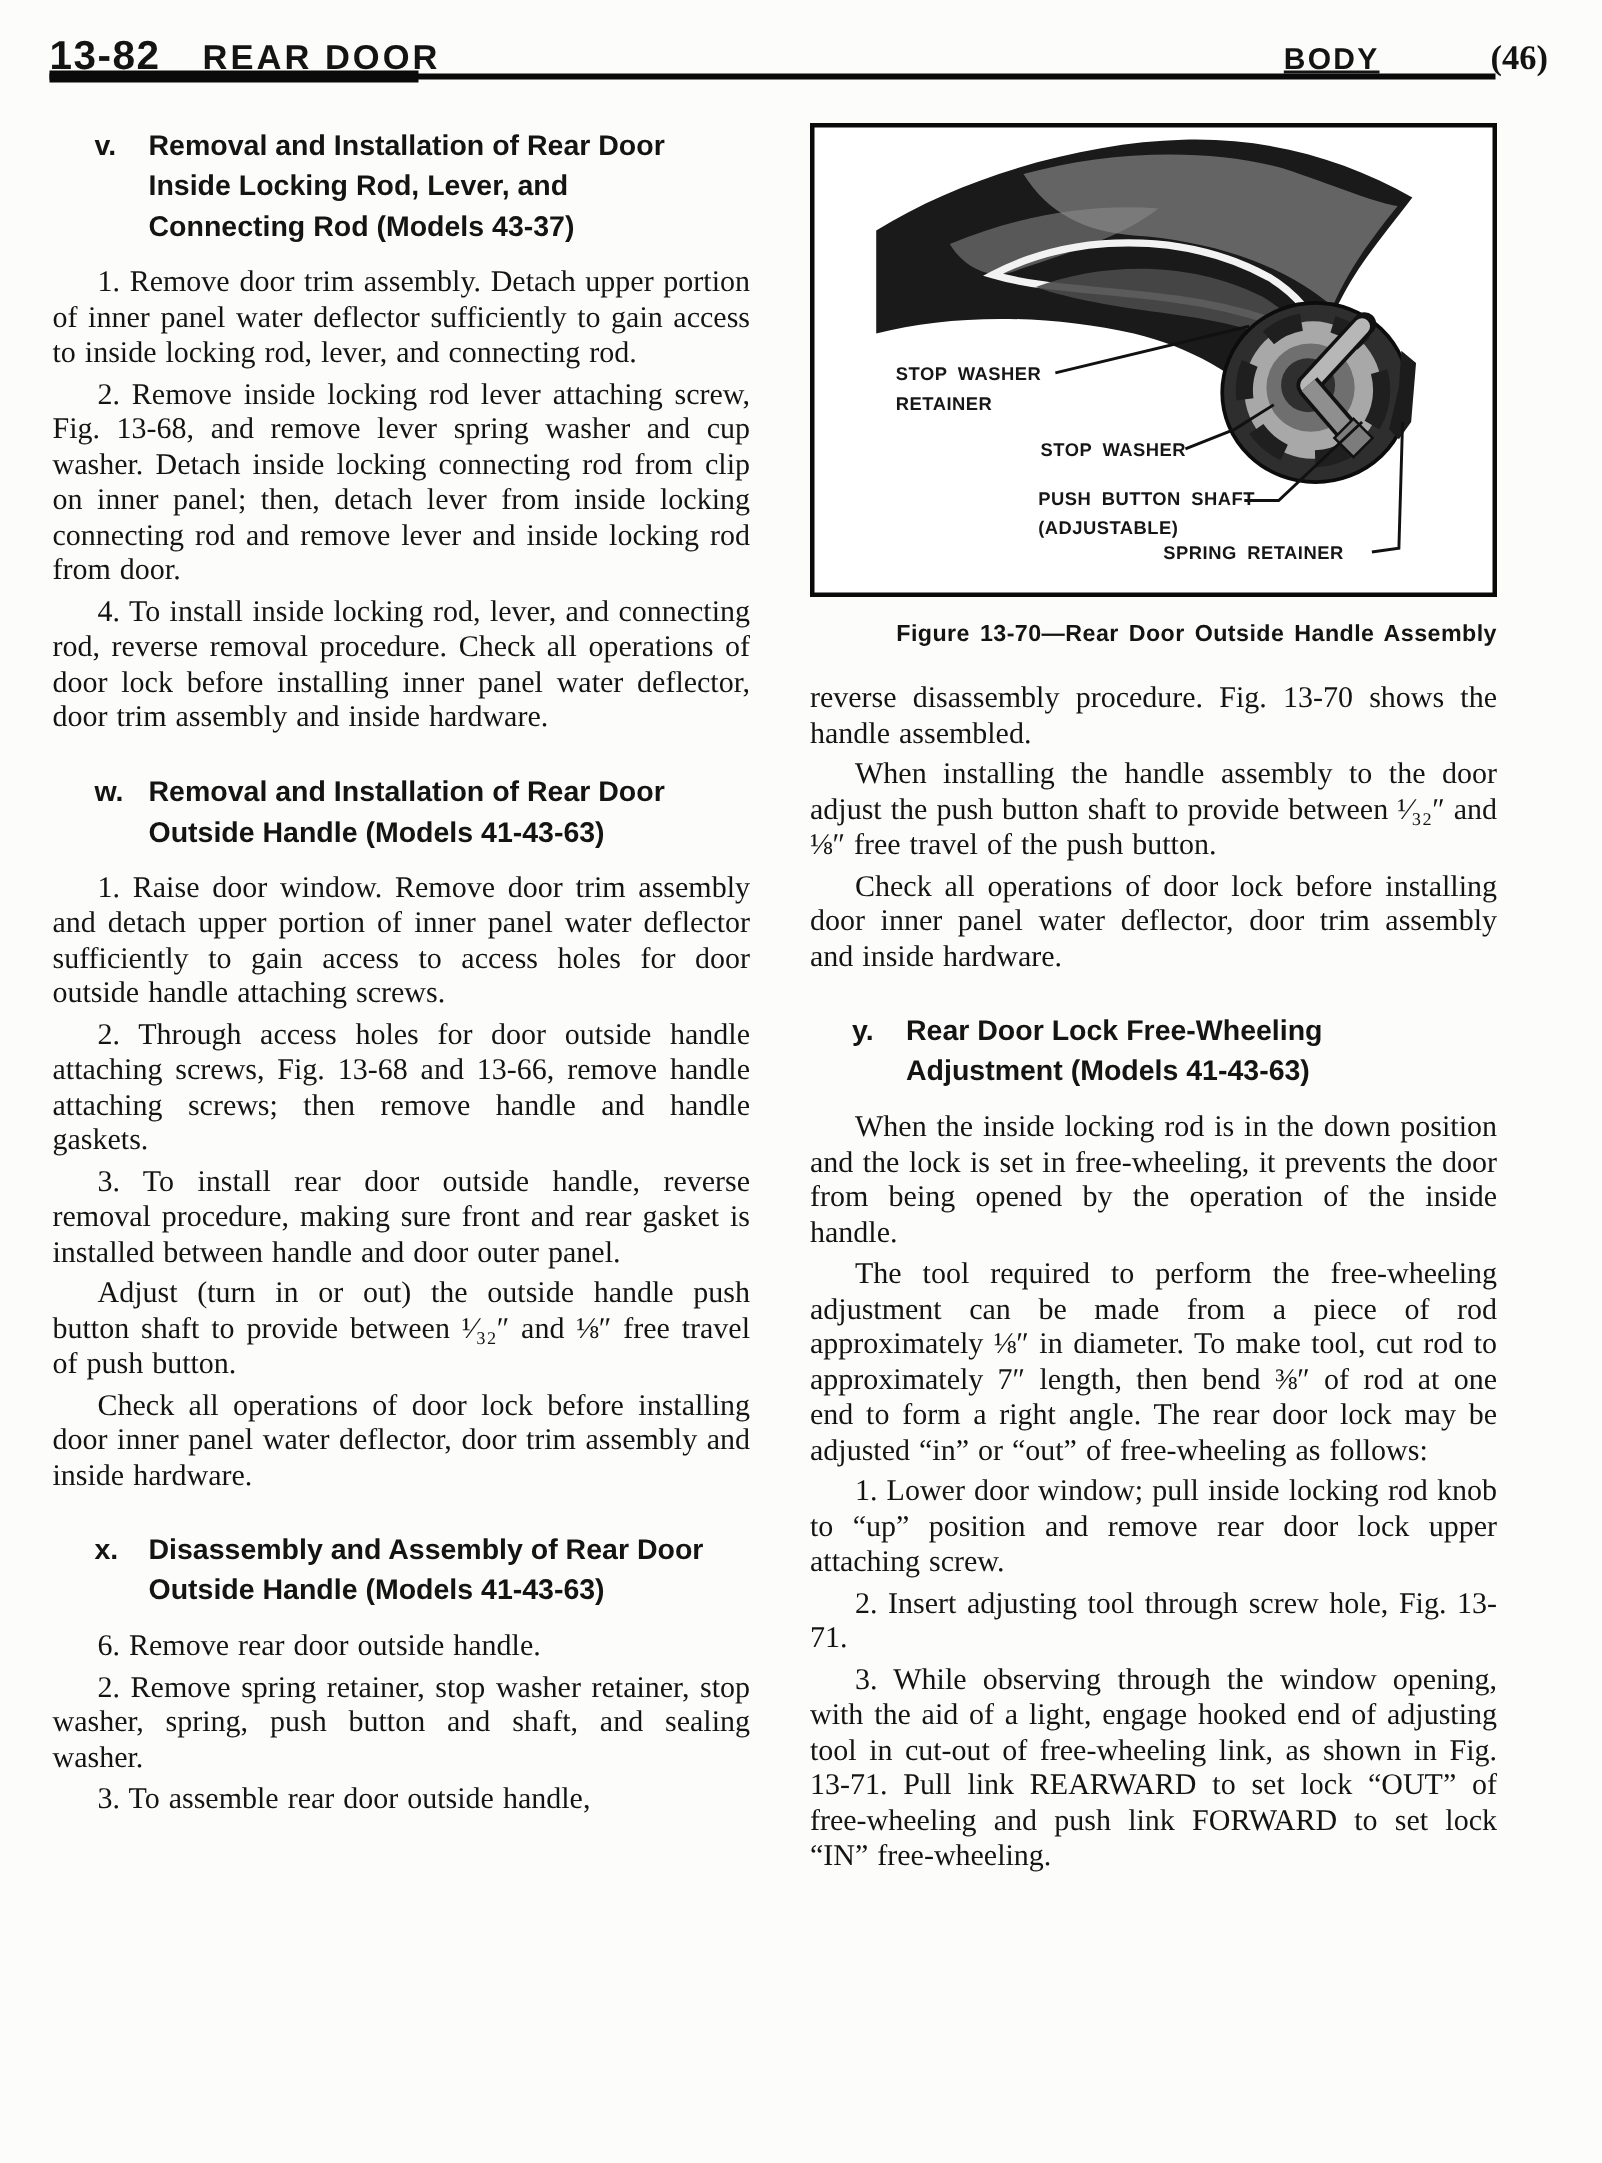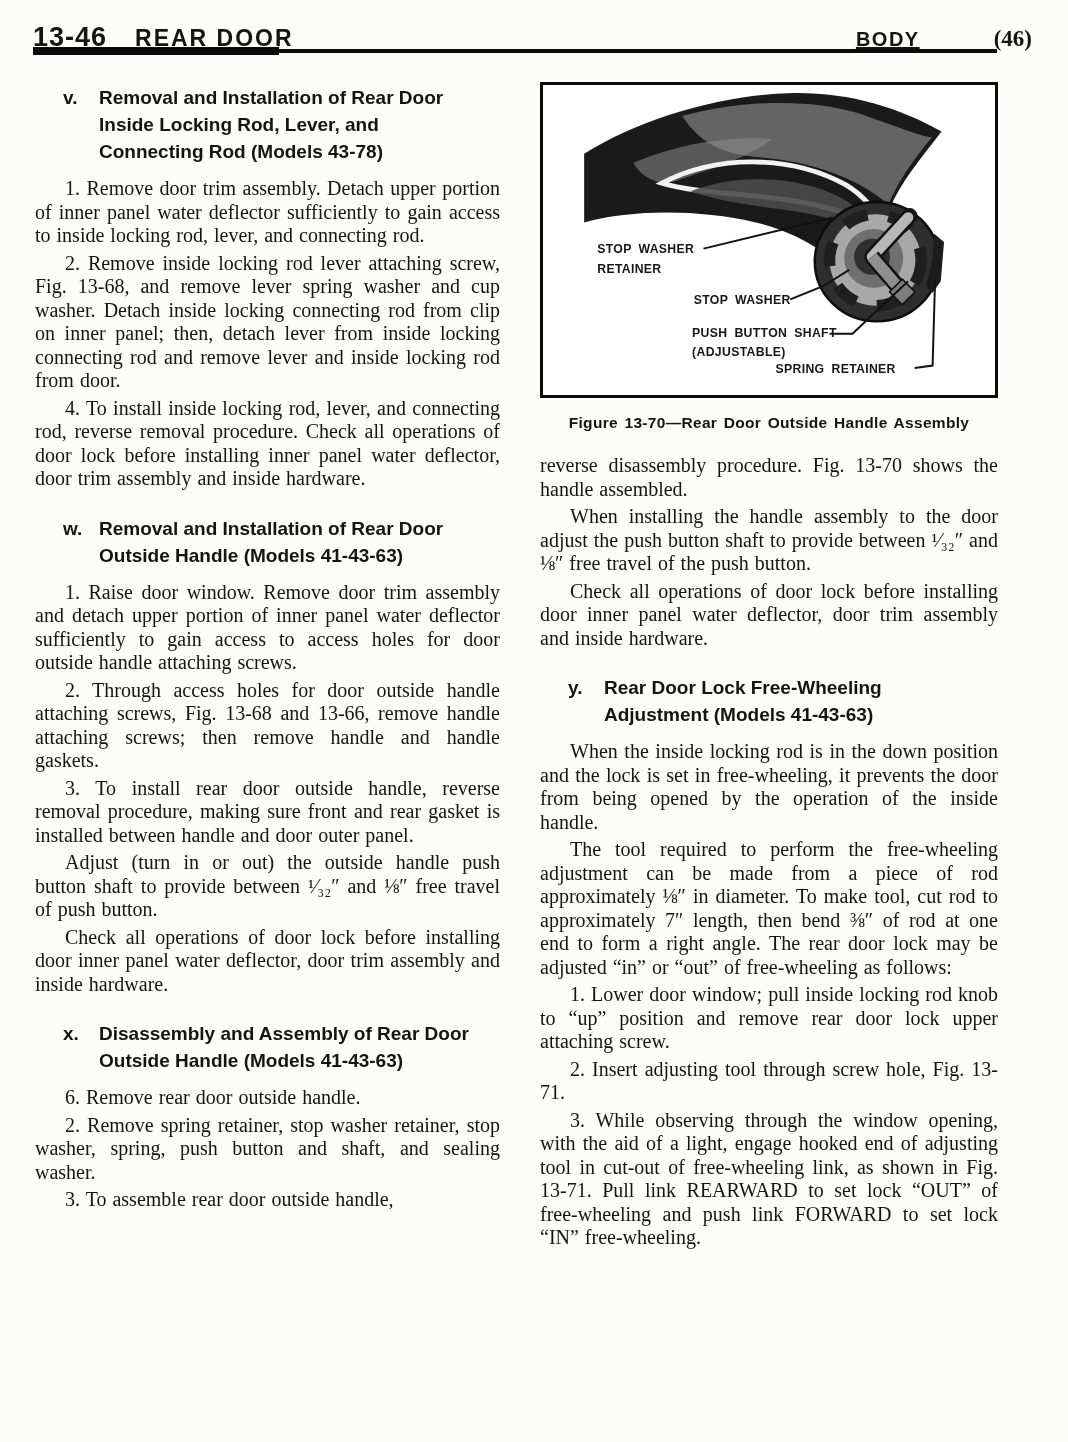--- a/index.html
+++ b/index.html
@@ -71,51 +71,51 @@
   .fig-label{
     font-family:"Liberation Sans", sans-serif;
     font-weight:bold;font-size:15px;
     letter-spacing:.4px;word-spacing:4px;
     fill:#161616;
   }
   .fig-caption{
     font-family:"Liberation Sans", sans-serif;
     font-weight:bold;font-size:15.5px;
     letter-spacing:.3px;word-spacing:2px;
-    text-align:center;
+    text-align:right;
     margin-top:16px;
   }
   .col-right .text-flow{margin-top:22px;}
 </style>
 </head>
 <body>
 
 <div class="page">
 
   <div class="hdr">
     <div class="hdr-left">
-      <span class="hdr-code">13-46</span>
+      <span class="hdr-code">13-82</span>
       <span class="hdr-chapter">REAR DOOR</span>
     </div>
     <div class="hdr-right">
       <span class="hdr-body">BODY</span>
       <span class="hdr-page">(46)</span>
     </div>
   </div>
   <div class="rule-thick"></div>
   <div class="rule-main"></div>
 
   <div class="col-left">
 
     <div class="sec-heading first">
       <span class="sec-label">v.</span>
       <div class="sec-title">
         <div>Removal and Installation of Rear Door</div>
         <div>Inside Locking Rod, Lever, and</div>
-        <div>Connecting Rod (Models 43-78)</div>
+        <div>Connecting Rod (Models 43-37)</div>
       </div>
     </div>
     <p class="para">1.  Remove door trim assembly. Detach upper portion of inner panel water deflector sufficiently to gain access to inside locking rod, lever, and connecting rod.</p>
     <p class="para">2.  Remove inside locking rod lever attaching screw, Fig. 13-68, and remove lever spring washer and cup washer. Detach inside locking connecting rod from clip on inner panel; then, detach lever from inside locking connecting rod and remove lever and inside locking rod from door.</p>
     <p class="para">4.  To install inside locking rod, lever, and connecting rod, reverse removal procedure. Check all operations of door lock before installing inner panel water deflector, door trim assembly and inside hardware.</p>
 
     <div class="sec-heading">
       <span class="sec-label">w.</span>
       <div class="sec-title">
         <div>Removal and Installation of Rear Door</div>

